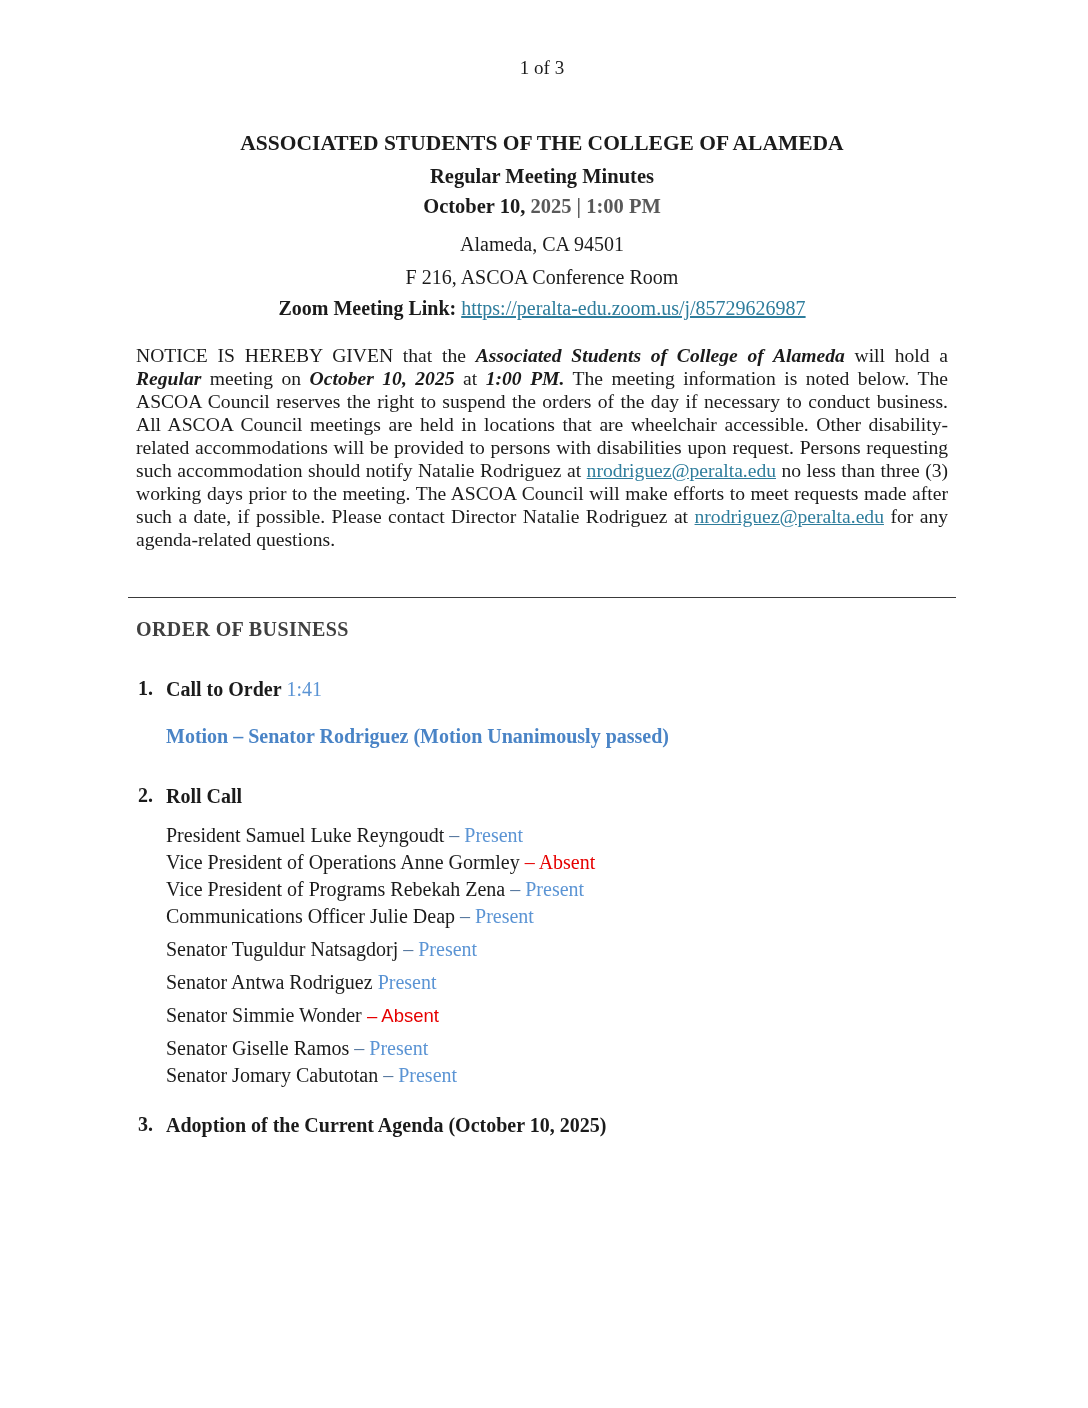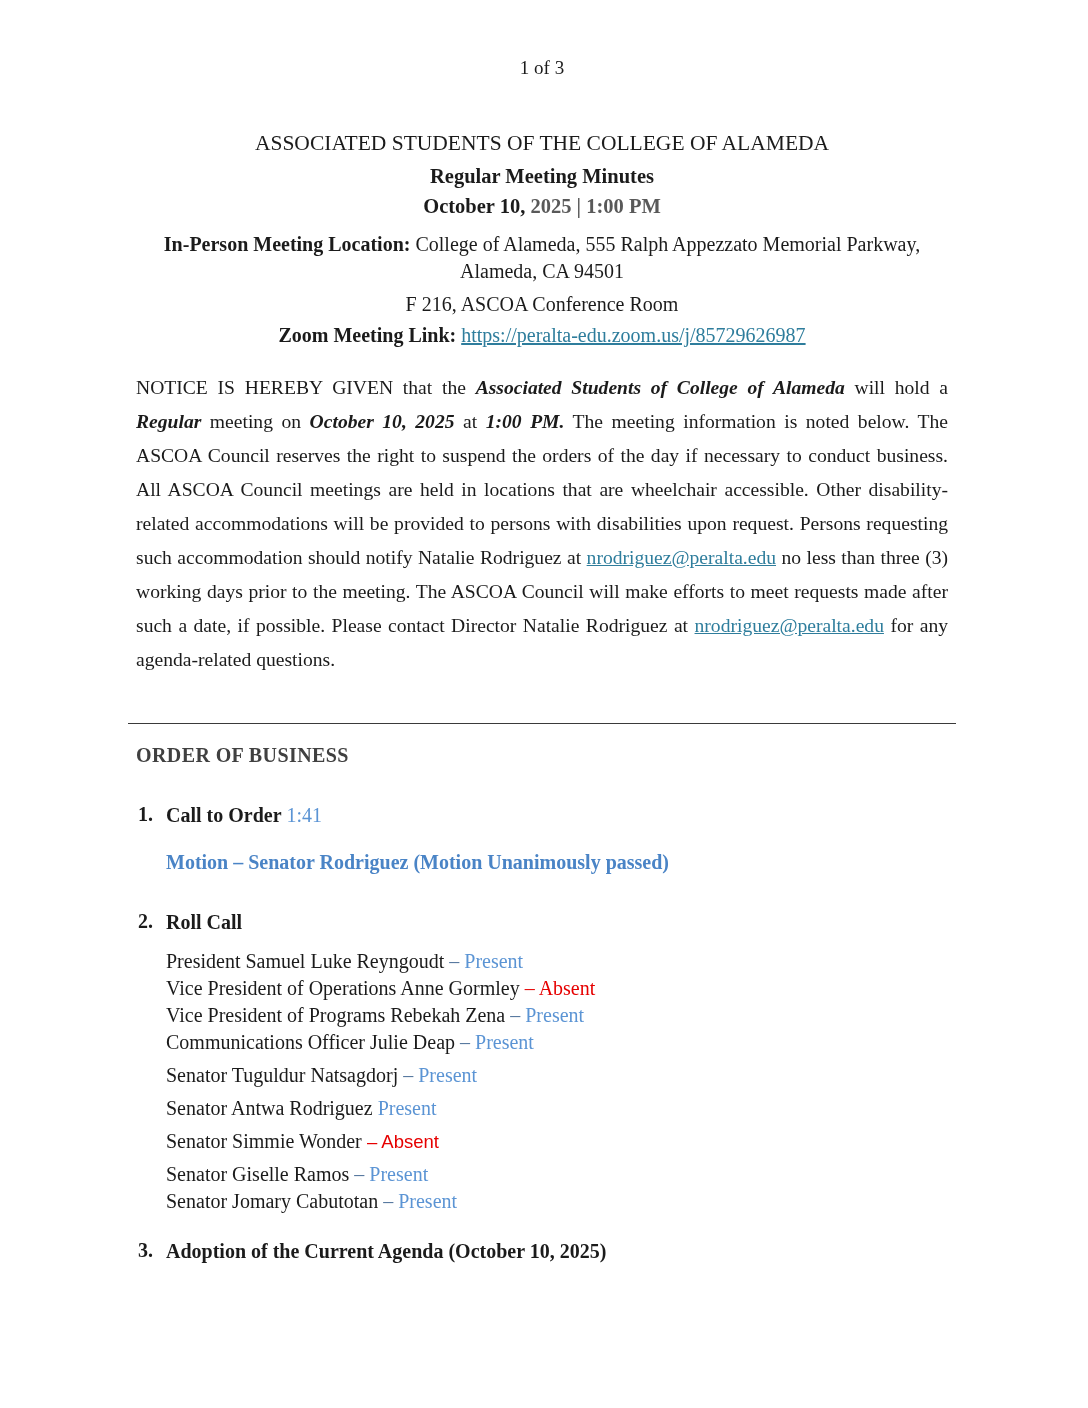--- a/index.html
+++ b/index.html
@@ -9,37 +9,37 @@
     background:#ffffff;
     font-family:"Liberation Serif", serif;
     color:var(--text, #1b1b1b);
     padding:56px 140px 0 136px;
     position:relative;
     overflow:hidden;
     border-radius:8px;
   }
   .page-number { text-align:center; font-size:19px; line-height:24px; }
   .title-block { text-align:center; margin-top:50px; }
-  .doc-title { font-size:21.5px; font-weight:normal; line-height:26px; }
+  .doc-title { font-size:21.5px; font-weight:bold; line-height:26px; }
   .doc-subtitle { font-size:20.5px; font-weight:bold; line-height:26px; margin-top:7px; }
   .doc-date { font-size:20.5px; font-weight:bold; line-height:26px; margin-top:4px; }
   .gray { color:var(--muted_gray, #595959); }
   .location-block { text-align:center; margin-top:12px; font-size:20px; line-height:27px; }
   .bold { font-weight:bold; }
   .room-line { margin-top:6px; }
   .zoom-line { margin-top:4px; }
   a.doclink {
     color:var(--link_teal, #2E7D9C);
     text-decoration:underline;
     cursor:pointer;
   }
   .notice {
     margin-top:22px;
     font-size:19.6px;
-    line-height:34px;
+    line-height:23px;
     text-align:justify;
   }
   .seg-bolditalic { font-weight:bold; font-style:italic; }
   .rule {
     border:none;
     border-top:1.4px solid #3a3a3a;
     margin:46px -8px 0 -8px;
   }
   .oob-heading {
     margin-top:20px;
@@ -77,21 +77,20 @@
 
   <div class="page-number">1 of 3</div>
 
   <div class="title-block">
     <div class="doc-title">ASSOCIATED STUDENTS OF THE COLLEGE OF ALAMEDA</div>
     <div class="doc-subtitle">Regular Meeting Minutes</div>
     <div class="doc-date"><span>October 10,</span><span> </span><span class="gray">2025 | 1:00 PM</span></div>
   </div>
 
   <div class="location-block">
-    <div><span class="bold">In-Person Meeting Location:</span><span> </span><span>College of Alameda, 555 Ralph Appezzato Memorial Parkway,</span></div>
     <div>Alameda, CA 94501</div>
     <div class="room-line">F 216, ASCOA Conference Room</div>
     <div class="zoom-line"><span class="bold">Zoom Meeting Link:</span><span> </span><a class="doclink">https://peralta-edu.zoom.us/j/85729626987</a></div>
   </div>
 
   <div class="notice"><span>NOTICE IS HEREBY GIVEN that the </span><span class="seg-bolditalic">Associated Students of College of Alameda</span><span> will hold a </span><span class="seg-bolditalic">Regular</span><span> meeting on </span><span class="seg-bolditalic">October 10, 2025</span><span> at </span><span class="seg-bolditalic">1:00 PM.</span><span> The meeting information is noted below. The ASCOA Council reserves the right to suspend the orders of the day if necessary to conduct business. All ASCOA Council meetings are held in locations that are wheelchair accessible. Other disability-related accommodations will be provided to persons with disabilities upon request. Persons requesting such accommodation should notify Natalie Rodriguez at </span><a class="doclink" href="#">nrodriguez@peralta.edu</a><span> no less than three (3) working days prior to the meeting. The ASCOA Council will make efforts to meet requests made after such a date, if possible. Please contact Director Natalie Rodriguez at </span><a class="doclink" href="#">nrodriguez@peralta.edu</a><span> for any agenda-related questions.</span></div>
 
   <hr class="rule">
 
   <div class="oob-heading">ORDER OF BUSINESS</div>

